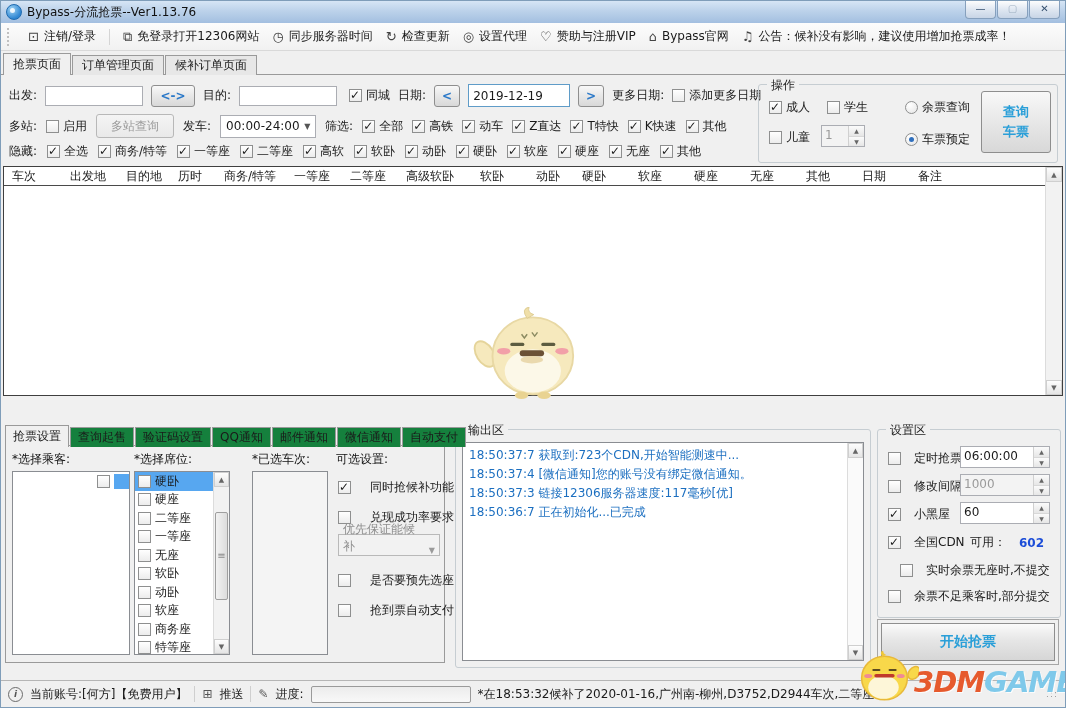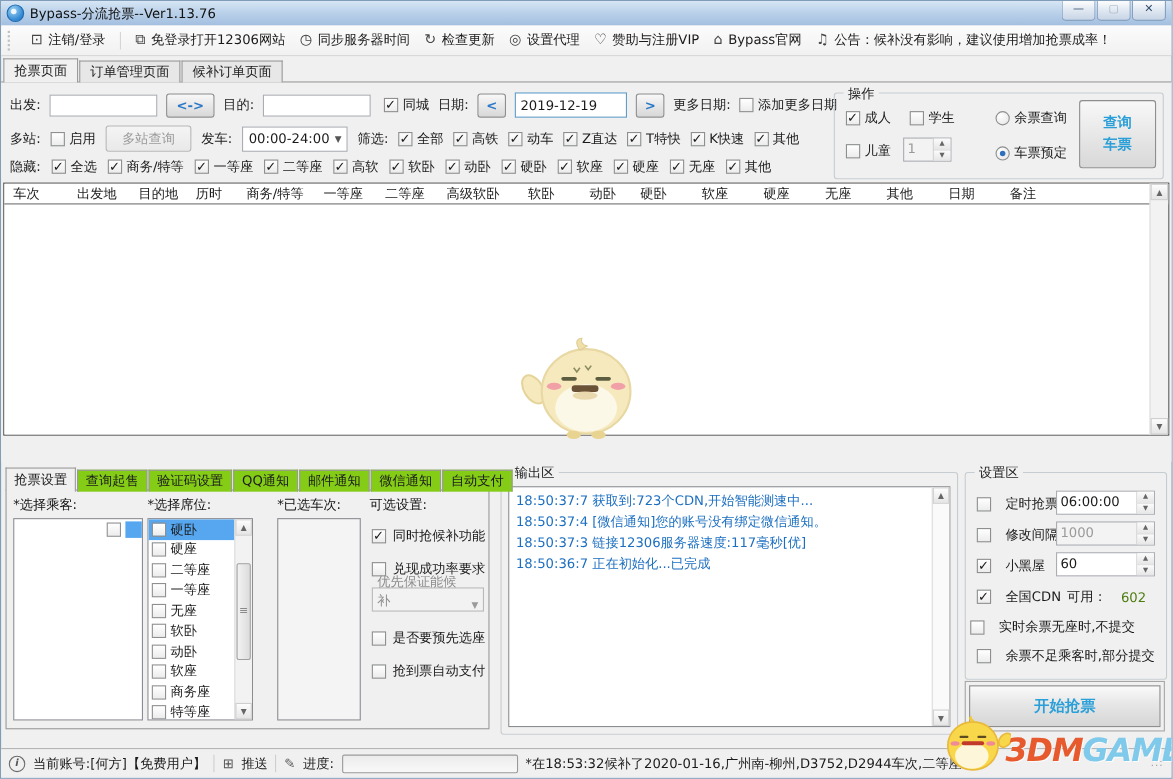--- a/index.html
+++ b/index.html
@@ -53,38 +53,38 @@
   .tbody{position:absolute;top:19px;left:0;right:16px;bottom:0;background:#fff;}
   .vscroll{position:absolute;right:0;top:0;bottom:0;width:16px;background:#f2f2f2;border-left:1px solid #dcdcdc;}
   .vs-btn{height:15px;text-align:center;font-size:7px;line-height:15px;color:#666;background:linear-gradient(#fdfdfd,#e5e5e5);border:1px solid #cfcfcf;box-sizing:border-box;}
   .vs-btn.bottom{position:absolute;bottom:0;left:0;right:0;}
   .vs-btn.up::after{content:"▲";} .vs-btn.bottom::after{content:"▼";}
   .vs-thumb{position:absolute;left:1px;right:1px;top:40px;height:86px;background:linear-gradient(90deg,#f2f2f2,#dcdcdc);border:1px solid #9e9e9e;border-radius:2px;}
   .vs-thumb::after{content:"≡";position:absolute;left:50%;top:50%;transform:translate(-50%,-55%);color:#8a8a8a;font-size:10px;}
   .divider{position:absolute;left:0;right:0;top:324px;height:19px;border-top:1px solid #2f2f2f;border-bottom:1px solid #2f2f2f;text-align:center;line-height:19px;background:#f0f0f0;}
   
   .btabs{position:absolute;top:424px;left:4px;display:flex;align-items:flex-end;z-index:3;}
-  .btab{height:19px;line-height:19px;padding:0 7px;background:#84cc16;border:1px solid #9a9a9a;border-bottom:none;margin-right:1px;}
+  .btab{height:19px;line-height:19px;padding:0 7px;background:#15803d;border:1px solid #9a9a9a;border-bottom:none;margin-right:1px;}
   .btab.active{height:21px;line-height:21px;background:#f0f0f0;z-index:4;position:relative;}
   .lpanel{position:absolute;top:444px;left:4px;width:440px;height:218px;border:1px solid #9a9a9a;background:#f0f0f0;box-sizing:border-box;}
   .plabel{position:absolute;color:#111;}
   .listbox{position:absolute;background:#fff;border:1px solid #8a8d92;box-sizing:border-box;overflow:hidden;}
   .lb-item{height:18.5px;display:flex;align-items:center;gap:4px;padding-left:3px;box-sizing:border-box;}
   .lb-item.selected{background:#57a7f0;}
   .selchip{width:20px;height:15px;background:#57a7f0;display:inline-block;}
-  .opt{position:absolute;display:inline-flex;align-items:center;gap:6px;white-space:nowrap;}
+  .opt{position:absolute;display:inline-flex;align-items:center;gap:19px;white-space:nowrap;}
   .ddl{position:absolute;height:22px;border:1px solid #b9b9b9;background:#f2f2f2;color:#8d8d8d;display:inline-flex;align-items:flex-end;padding-left:4px;box-sizing:border-box;}
   .ddl .arr{margin-left:auto;width:15px;text-align:center;font-size:8px;color:#9a9a9a;}
   
   .outbox{position:absolute;left:6px;top:12px;right:6px;bottom:6px;background:#fff;border:1px solid #8a8d92;}
   .lline{padding:0 6px;line-height:19px;color:#1c6fc0;white-space:nowrap;}
   .lline:first-child{margin-top:3px;}
   
   .srow{position:absolute;display:inline-flex;align-items:center;gap:13px;white-space:nowrap;}
-  .cdn-num{font-weight:normal;color:#4d7c0f;}
+  .cdn-num{font-weight:bold;color:#1d4ed8;}
   .start-outer{position:absolute;left:876px;top:618px;width:182px;height:46px;border:1px solid #a6a6a6;background:#f0f0f0;box-sizing:border-box;text-align:center;}
   .start-btn{position:absolute;left:3px;top:3px;right:3px;bottom:3px;border:1px solid #8e8e8e;background:linear-gradient(#fafafa,#e6e6e6 45%,#d6d6d6);color:#2a9fd8;font-weight:bold;font-size:14px;display:flex;align-items:center;justify-content:center;}
   
   .statusbar{position:absolute;left:0;right:0;bottom:0;height:27px;background:#f0f0f0;border-top:1px solid #b5b5b5;display:flex;align-items:center;padding:0 7px;gap:7px;white-space:nowrap;box-sizing:border-box;}
   .sb-sep{width:1px;height:16px;background:#cfcfcf;}
   .info-ic{width:13px;height:13px;border-radius:50%;border:1px solid #6b6b6b;color:#555;font-size:9px;font-style:italic;font-weight:bold;text-align:center;line-height:13px;flex:none;}
   .sb-icon{color:#555;font-size:12px;}
   .progress{width:158px;height:15px;border:1px solid #9a9a9a;border-radius:2px;background:linear-gradient(#ececec,#f8f8f8);flex:none;}
   .sb-msg{overflow:hidden;flex:1;}
   .grip{color:#9a9a9a;font-size:9px;letter-spacing:1px;}
@@ -500,21 +500,21 @@
         </span>
       </span>
     <span class="srow" style="left:10px;top:104px;">
         <span class="cb checked"></span>
         <span>全国CDN</span>
       </span>
     <span class="srow" style="left:92px;top:104px;">
         <span>可用：</span>
         <span class="cdn-num">602</span>
       </span>
-    <span class="srow" style="left:4px;top:132px;">
+    <span class="srow" style="left:22px;top:132px;">
         <span class="cb"></span>
         <span>实时余票无座时,不提交</span>
       </span>
     <span class="srow" style="left:10px;top:158px;">
         <span class="cb"></span>
         <span>余票不足乘客时,部分提交</span>
       </span>
   </div>
 
   <div class="start-outer">

